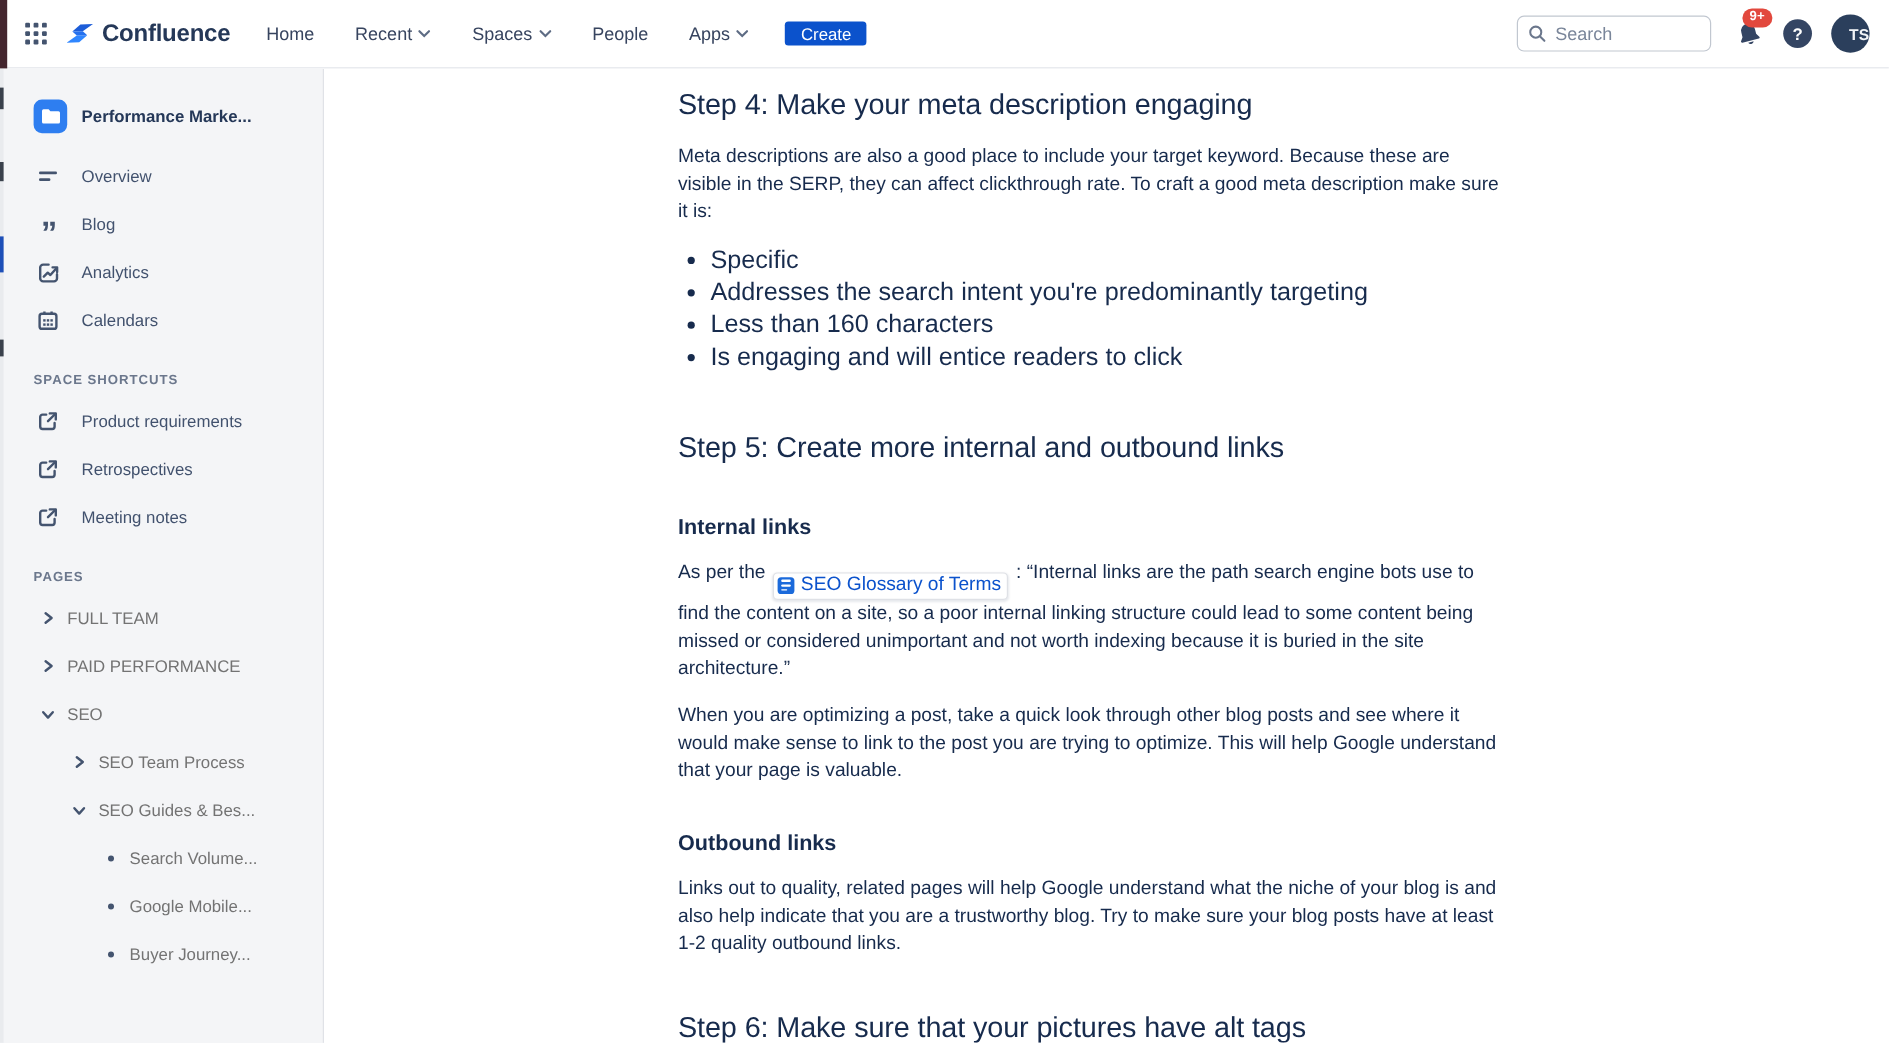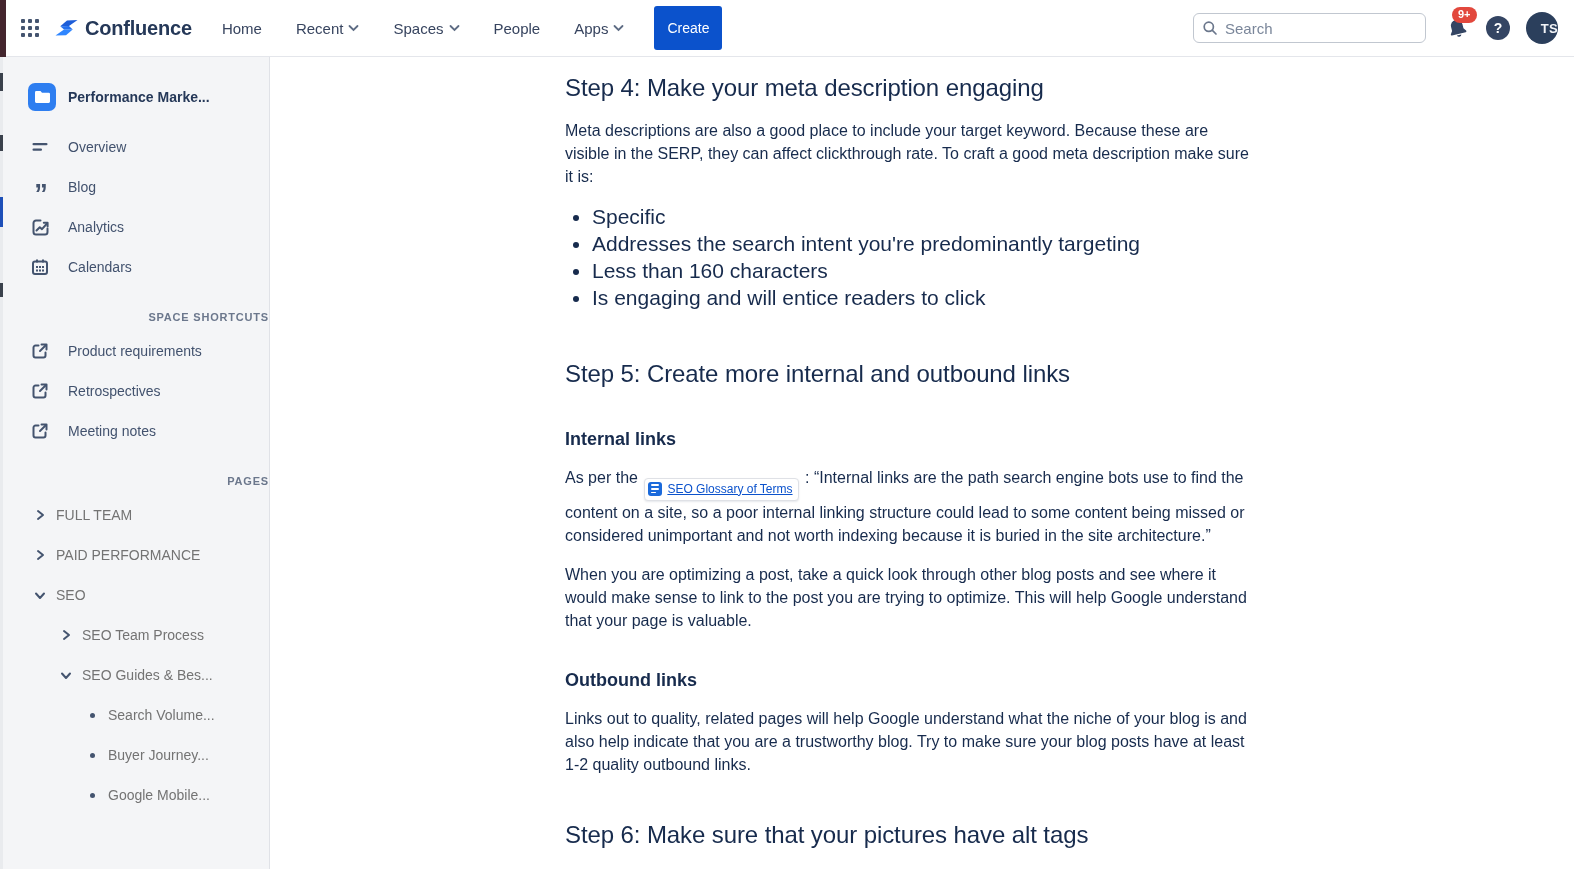--- a/index.html
+++ b/index.html
@@ -16,25 +16,25 @@
     border-bottom:1px solid #E4E6EB; display:flex; align-items:center;
     padding:0 16px 0 20px; z-index:30; }
   .icon-btn { display:flex; align-items:center; justify-content:center; cursor:pointer; }
   .grid-icon { margin-right:14px; color:#44546F; }
   .logo { display:flex; align-items:center; gap:6px; margin-right:30px; cursor:pointer; }
   .logo-text { font-size:20px; font-weight:600; color:#253858; letter-spacing:-0.2px; }
   nav.main-nav { display:flex; align-items:center; gap:34px; }
   .nav-item { display:flex; align-items:center; gap:5px; font-size:15px; color:#37445F;
     cursor:pointer; text-decoration:none; }
   .nav-item svg { color:#5E6C84; }
-  .create-btn { margin-left:30px; height:44px; padding:0 13px; background:#0B52CC; color:#fff;
+  .create-btn { margin-left:30px; height:20px; padding:0 13px; background:#0B52CC; color:#fff;
     border:none; border-radius:3px; font-size:14px; font-weight:500; cursor:pointer;
     font-family:"Liberation Sans", sans-serif; }
   .spacer { flex:1; }
-  .search-box { display:flex; align-items:center; width:233px; height:30px;
+  .search-box { display:flex; align-items:center; width:162px; height:30px;
     border:1.5px solid #C1C7D0; border-radius:6px; padding:8px 8px; background:#fff; }
   .search-box svg { color:#6B778C; flex:none; }
   .search-box input { border:none; outline:none; width:100%; margin-left:7px; font-size:15px;
     color:#172B4D; font-family:"Liberation Sans", sans-serif; background:transparent; }
   .search-box input::placeholder { color:#7A869A; }
   .bell-wrap { position:relative; margin-left:20px; cursor:pointer; }
   .bell-wrap svg { transform:rotate(-14deg); color:#344563; }
   .badge { position:absolute; top:-10px; left:6px; background:#E2483D; color:#fff;
     font-size:11px; font-weight:700; padding:1px 6px 2px; border-radius:9px; line-height:13px; }
   .help-btn { margin-left:17px; width:24px; height:24px; border-radius:50%; background:#344563;
@@ -52,21 +52,21 @@
   .space-icon { width:28px; height:28px; border-radius:7px; background:#2E7EF0; flex:none;
     display:flex; align-items:center; justify-content:center; }
   .space-name { font-size:14px; font-weight:700; color:#253858; white-space:nowrap; overflow:hidden; }
   .side-item { height:40px; display:flex; align-items:center; padding-left:30px; gap:18px;
     font-size:14px; color:#42526E; cursor:pointer; }
   .side-item .ic { width:20px; height:20px; color:#44546F; display:flex; align-items:center;
     justify-content:center; flex:none; }
   .quote-glyph { font-size:27px; font-weight:700; color:#44546F; line-height:10px;
     margin-top:13px; letter-spacing:-2px; }
   .section-label { margin:24px 0 8px 28px; font-size:11px; font-weight:700; color:#6B778C;
-    letter-spacing:0.8px;text-align:right; }
+    letter-spacing:0.8px; }
   .tree-row { height:40px; display:flex; align-items:center; gap:8px; font-size:14px;
     color:#737373; cursor:pointer; }
   .tree-row .tw { width:16px; display:flex; align-items:center; justify-content:center;
     color:#44546F; flex:none; }
   .lvl0 { padding-left:32px; }
   .lvl1 { padding-left:58px; }
   .lvl2 { padding-left:84px; }
   .dot { width:5px; height:5px; border-radius:50%; background:#44546F; }
   .tree-label { white-space:nowrap; overflow:hidden; }
 
@@ -83,21 +83,21 @@
   .mt-outbound { margin-top:38px; }
   .mt-step6 { margin-top:44px; }
   .link-chip { display:inline-flex; align-items:center; gap:5px; border:1px solid #DFE1E6;
     border-radius:4px; background:#fff; box-shadow:0 1px 2px rgba(9,30,66,0.10);
     padding:0 5px 1px 3px; margin:0 2px; cursor:pointer; vertical-align:-3px; }
   .link-chip .doc { width:14px; height:14px; border-radius:3px; background:#1B6ADB; flex:none;
     display:flex; flex-direction:column; justify-content:center; gap:2px; padding-left:3px; }
   .link-chip .doc i { display:block; height:1.6px; background:#fff; border-radius:1px; }
   .link-chip .doc i:nth-child(1){ width:8px; } .link-chip .doc i:nth-child(2){ width:8px; }
   .link-chip .doc i:nth-child(3){ width:5px; }
-  .link-chip span { color:#0B52CC; font-size:12px; text-decoration:underline; line-height:20px; }
+  .link-chip span { color:#0B52CC; font-size:16px; line-height:20px; }
 </style>
 </head>
 <body>
 
 <div class="art-top"></div>
 <div class="art-side">
   <div class="frag" style="top:16px;height:18px;background:#3A414C"></div>
   <div class="frag" style="top:78px;height:16px;background:#3A414C"></div>
   <div class="frag" style="top:140px;height:30px;background:#1D4FB8"></div>
   <div class="frag" style="top:226px;height:14px;background:#3A414C"></div>
@@ -307,27 +307,27 @@
   <div class="tree-row lvl2">
     <span class="tw">
         <span class="dot"></span>
       </span>
     <span class="tree-label">Search Volume...</span>
   </div>
   <div class="tree-row lvl2">
     <span class="tw">
         <span class="dot"></span>
       </span>
-    <span class="tree-label">Buyer Journey...</span>
+    <span class="tree-label">Google Mobile...</span>
   </div>
   <div class="tree-row lvl2">
     <span class="tw">
         <span class="dot"></span>
       </span>
-    <span class="tree-label">Google Mobile...</span>
+    <span class="tree-label">Buyer Journey...</span>
   </div>
 </aside>
 
 <main>
   <div class="page">
     <h2 class="step">Step 4: Make your meta description engaging</h2>
     <p>Meta descriptions are also a good place to include your target keyword. Because these are visible in the SERP, they can affect clickthrough rate. To craft a good meta description make sure it is:</p>
     <ul class="bullets">
       <li>Specific</li>
       <li>Addresses the search intent you're predominantly targeting</li>

